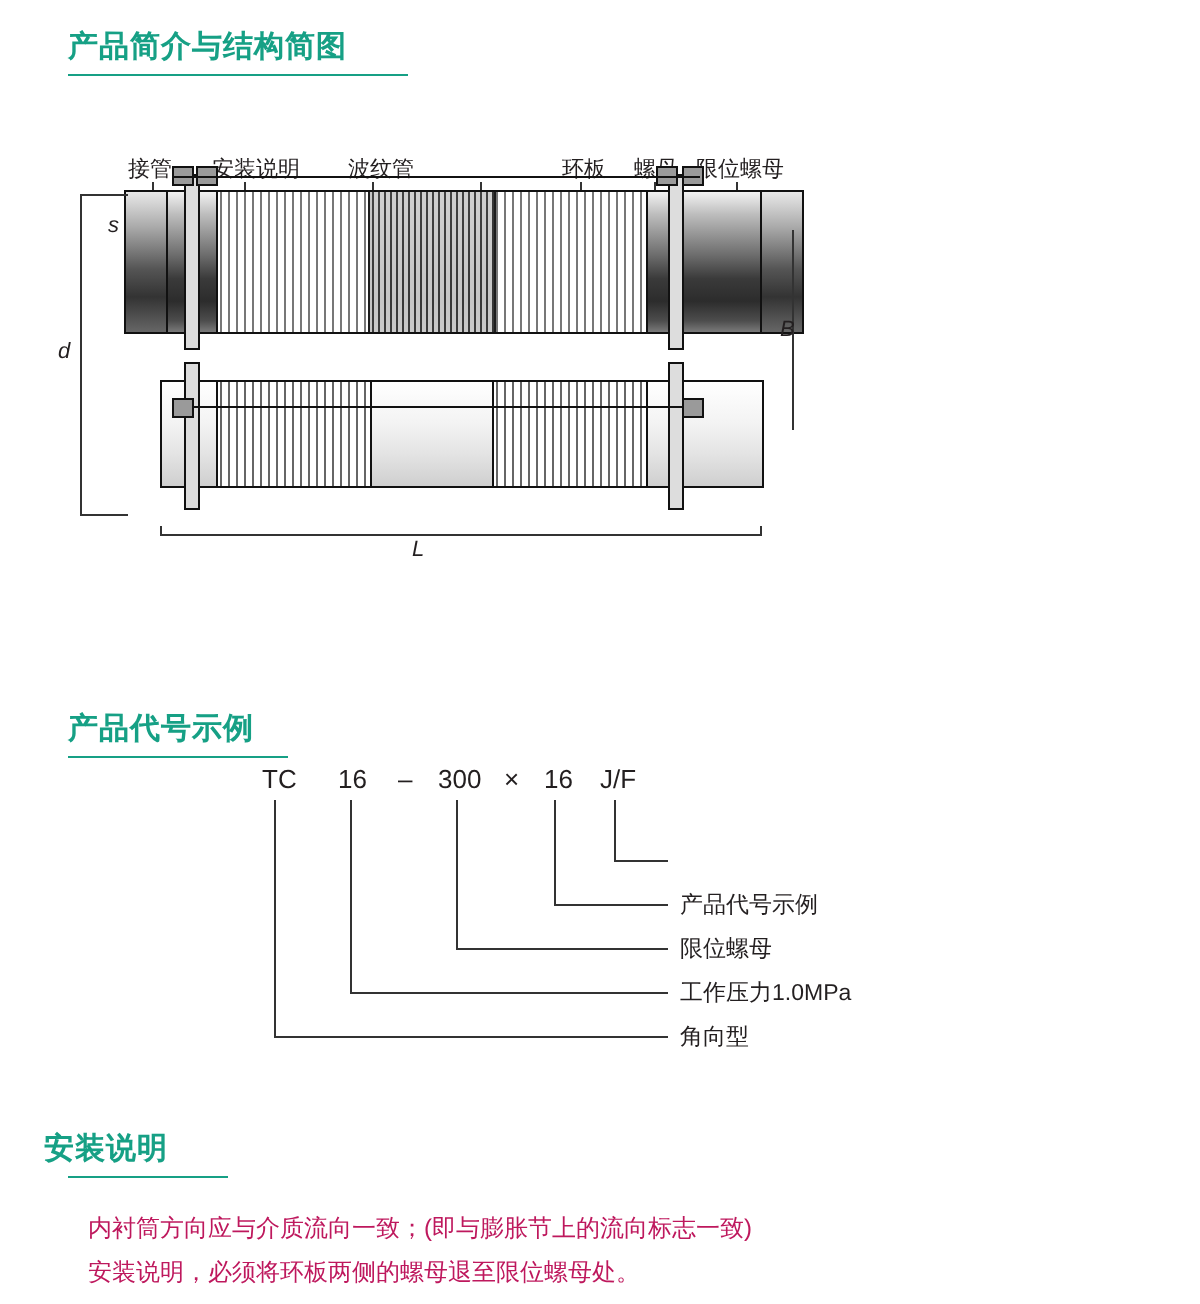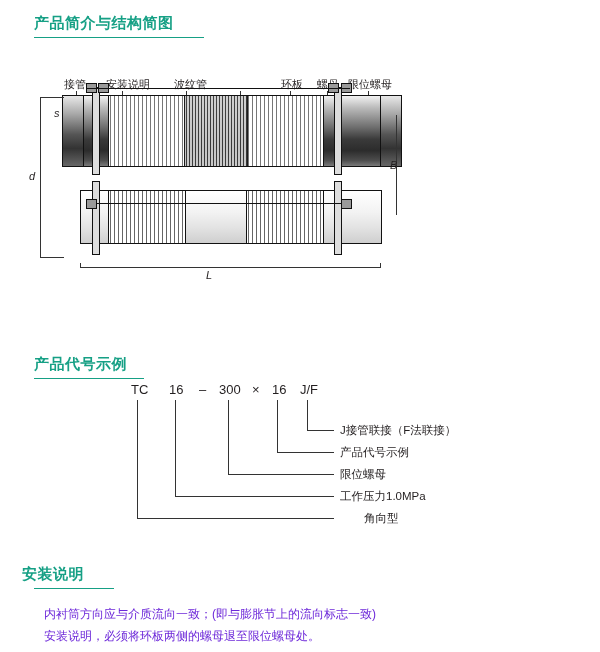--- a/index.html
+++ b/index.html
@@ -138,21 +138,21 @@
     white-space:nowrap;
   }
 
   
   #install{
     position:absolute;left:0;top:560px;width:600px;
   }
   .note{
     position:absolute;
     font-size:12px;
-    color:#6d28d9;
+    color:#be185d;
     white-space:nowrap;
   }
 </style>
 </head>
 <body>
 
 <div class="section-title" style="left:34px;top:14px;">产品简介与结构简图</div>
 <div class="rule" style="left:34px;top:37px;width:170px;"></div>
 
 <div id="diagram">
@@ -232,25 +232,24 @@
   <div class="vline" style="left:228px;top:30px;height:74px;"></div>
   <div class="vline" style="left:175px;top:30px;height:96px;"></div>
   <div class="vline" style="left:137px;top:30px;height:118px;"></div>
 
   <div class="hline" style="left:307px;top:60px;width:27px;"></div>
   <div class="hline" style="left:277px;top:82px;width:57px;"></div>
   <div class="hline" style="left:228px;top:104px;width:106px;"></div>
   <div class="hline" style="left:175px;top:126px;width:159px;"></div>
   <div class="hline" style="left:137px;top:148px;width:197px;"></div>
 
-  <div class="code-desc" style="left:340px;top:53px;">J接管联接（F法联接）</div>
   <div class="code-desc" style="left:340px;top:75px;">产品代号示例</div>
   <div class="code-desc" style="left:340px;top:97px;">限位螺母</div>
   <div class="code-desc" style="left:340px;top:119px;">工作压力1.0MPa</div>
-  <div class="code-desc" style="left:340px;top:141px;margin-left:24px;">角向型</div>
+  <div class="code-desc" style="left:340px;top:141px;">角向型</div>
 </div>
 
 <div class="section-title" style="left:22px;top:565px;">安装说明</div>
 <div class="rule" style="left:34px;top:588px;width:80px;"></div>
 
 <div id="install" style="top:600px;">
   <div class="note" style="left:44px;top:6px;">内衬筒方向应与介质流向一致；(即与膨胀节上的流向标志一致)</div>
   <div class="note" style="left:44px;top:28px;">安装说明，必须将环板两侧的螺母退至限位螺母处。</div>
 </div>
 

